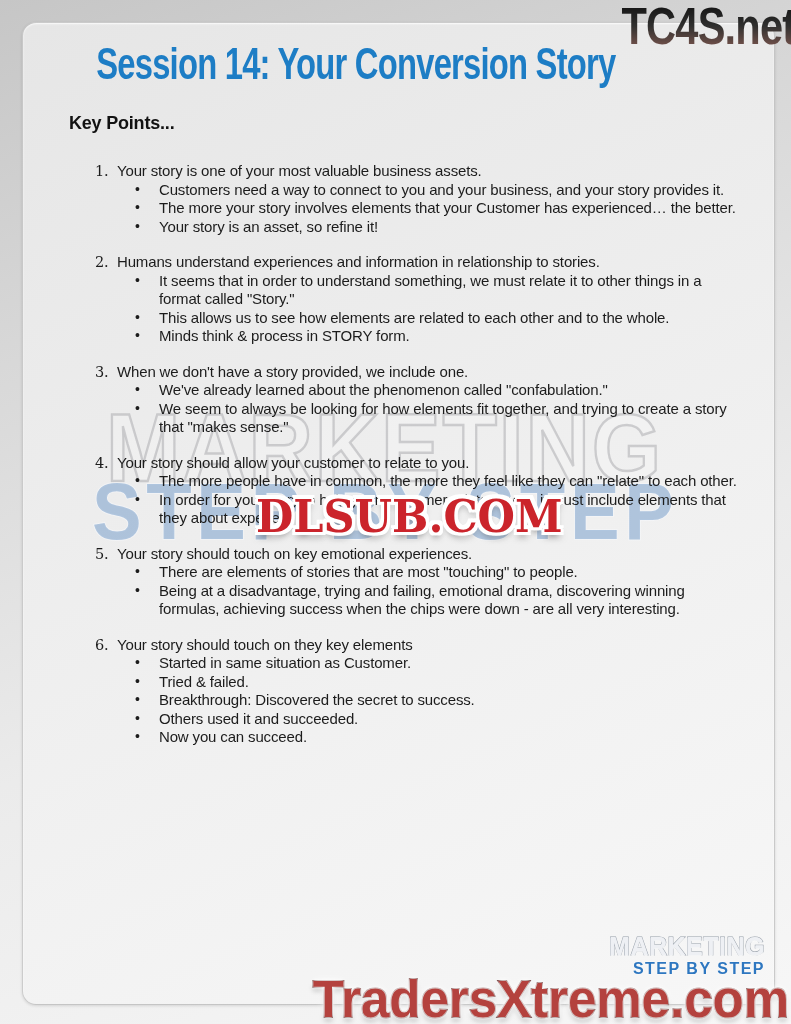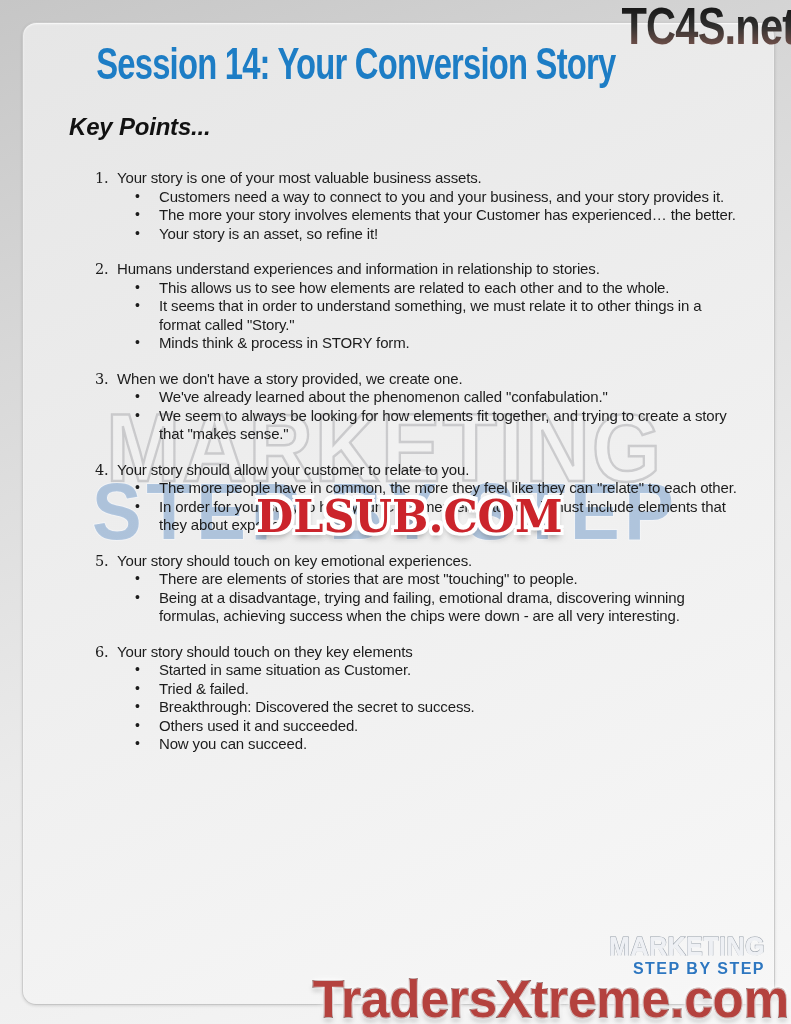--- a/index.html
+++ b/index.html
@@ -13,21 +13,21 @@
     background:linear-gradient(155deg,#e6e6e6 0%,#eeeeee 45%,#f7f7f7 100%);
     border:1px solid rgba(170,170,170,0.55);border-radius:14px;
     box-shadow:inset 0 1px 2px rgba(255,255,255,0.85), 0 1px 3px rgba(0,0,0,0.12);
   }
   .title-wrap{text-align:left;margin-top:16px;height:52px;}
   .title{
     display:inline-block;font-size:42px;font-weight:bold;color:#1d7dc5;
     transform:scale(0.78,1.06);transform-origin:center top;
     letter-spacing:-1px;white-space:nowrap;
   }
-  .key-points{margin:22px 16px 0 46px;font-size:24px;font-weight:bold;color:#121212;letter-spacing:-0.2px;font-style:italic;}
+  .key-points{margin:22px 16px 0 46px;font-size:18px;font-weight:bold;color:#121212;letter-spacing:-0.2px;}
   .content{margin-top:28px;padding-left:46px;position:relative;z-index:2;}
   .section{margin-bottom:17px;color:#1c1c1c;font-size:15px;line-height:18.5px;letter-spacing:-0.15px;}
   .sec-head{display:flex;}
   .sec-num{font-family:"DejaVu Serif",serif;font-size:14.5px;width:22px;margin-left:26px;flex:none;}
   ul.bullets{list-style:none;margin:0;padding:0;}
   ul.bullets li{position:relative;padding-left:90px;max-width:582px;}
   ul.bullets li::before{content:"\2022";position:absolute;left:66px;top:-1px;font-size:14px;}
   
   .wm-marketing{
     position:absolute;left:106px;top:392px;z-index:1;white-space:nowrap;
@@ -102,30 +102,30 @@
         <li>Your story is an asset, so refine it!</li>
       </ul>
     </div>
 
     <div class="section">
       <div class="sec-head">
         <span class="sec-num">2.</span>
         <span class="sec-text">Humans understand experiences and information in relationship to stories.</span>
       </div>
       <ul class="bullets">
+        <li>It seems that in order to understand something, we must relate it to other things in a format called "Story."</li>
         <li>This allows us to see how elements are related to each other and to the whole.</li>
-        <li>It seems that in order to understand something, we must relate it to other things in a format called "Story."</li>
         <li>Minds think &amp; process in STORY form.</li>
       </ul>
     </div>
 
     <div class="section">
       <div class="sec-head">
         <span class="sec-num">3.</span>
-        <span class="sec-text">When we don't have a story provided, we create one.</span>
+        <span class="sec-text">When we don't have a story provided, we include one.</span>
       </div>
       <ul class="bullets">
         <li>We've already learned about the phenomenon called "confabulation."</li>
         <li>We seem to always be looking for how elements fit together, and trying to create a story that "makes sense."</li>
       </ul>
     </div>
 
     <div class="section">
       <div class="sec-head">
         <span class="sec-num">4.</span>

